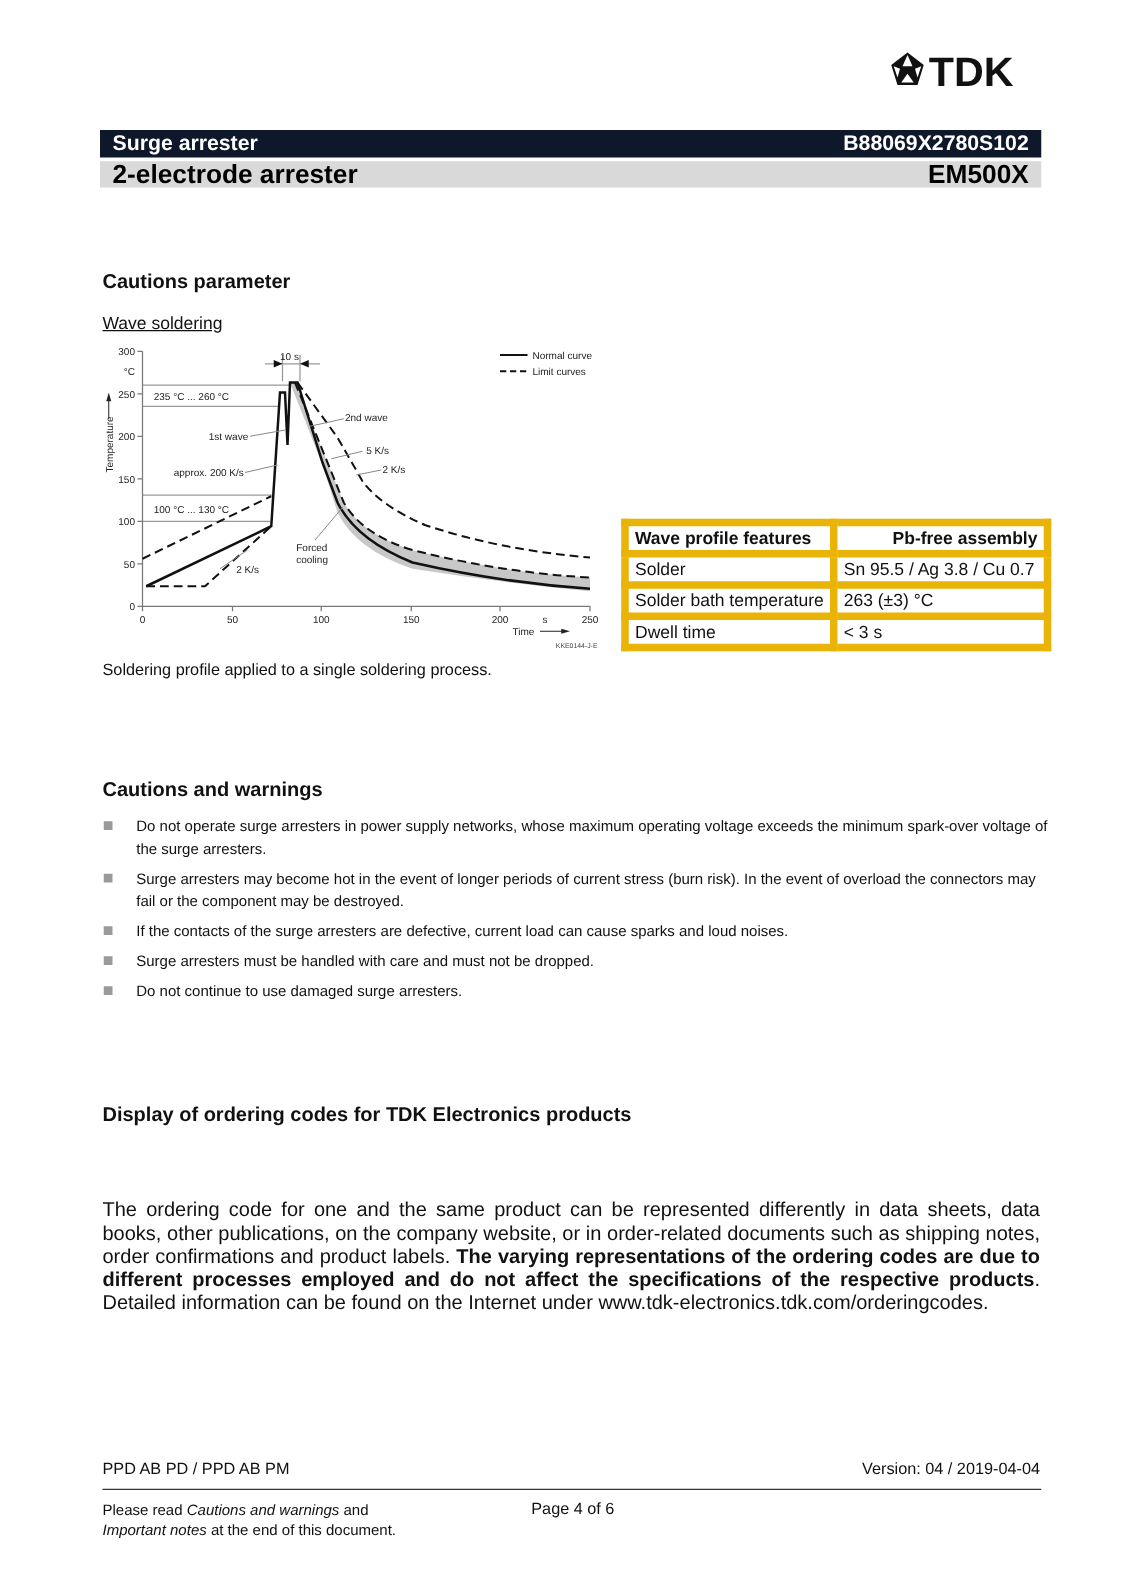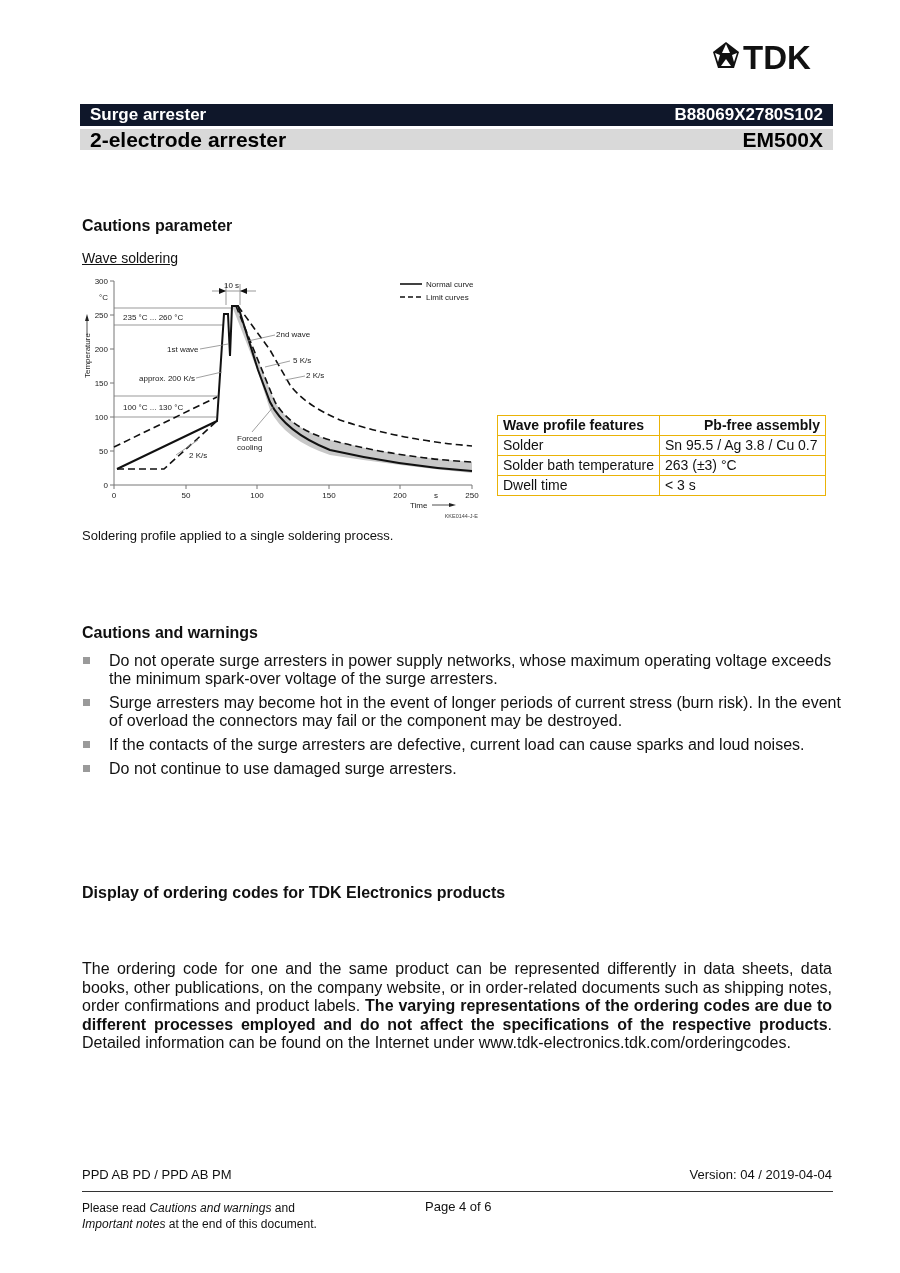--- a/index.html
+++ b/index.html
@@ -7,23 +7,23 @@
   .abs { position: absolute; }
   .logo { left: 712px; top: 40px; width: 125px; height: 34px; }
   .bar1 { left: 80px; top: 104px; width: 753px; height: 22px; background: #0f172a; color: #fff; font-weight: bold; font-size: 17px; line-height: 22px; }
   .bar2 { left: 80px; top: 129px; width: 753px; height: 21px; background: #d9d9d9; color: #000; font-weight: bold; font-size: 21px; line-height: 21px; }
   .bar-l { position: absolute; left: 10px; top: 0; }
   .bar-r { position: absolute; right: 10px; top: 0; }
   .h2 { font-weight: bold; font-size: 16px; }
   .sub { font-size: 14px; text-decoration: underline; }
   .caption { font-size: 13px; }
   .tbl { left: 497px; top: 415px; border-collapse: collapse; font-size: 14px; }
-  .tbl td { border: 1px solid #eab308; padding: 1px 5px; height: 17px; line-height: 17px; white-space: nowrap; }
+  .tbl td { border: 6px solid #eab308; padding: 1px 5px; height: 17px; line-height: 17px; white-space: nowrap; }
   .tbl .th { font-weight: bold; }
-  .bullets { left: 82px; top: 652px; width: 760px; font-size: 16px; line-height: 18px; }
+  .bullets { left: 82px; top: 652px; width: 760px; font-size: 12px; line-height: 18px; }
   .bullet { position: relative; padding-left: 27px; margin-bottom: 6px; }
   .bullet .sq { position: absolute; left: 1px; top: 5px; width: 7px; height: 7px; background: #9a9a9a; }
   .para { left: 82px; top: 912px; width: 750px; font-size: 16px; line-height: 18.5px; text-align: justify; margin-top: 48px; }
   .footer1 { left: 82px; top: 1167px; width: 750px; font-size: 13px; }
   .footer-line { left: 82px; top: 1191px; width: 751px; height: 1px; background: #333; }
   .footer2 { left: 82px; top: 1200px; font-size: 12px; line-height: 16px; }
   .footer-page { left: 425px; top: 1199px; font-size: 13px; }
 </style>
 </head>
 <body>
@@ -181,21 +181,21 @@
 </tbody>
   </table>
 
 <div class="abs caption" style="left:82px; top:528px;">Soldering profile applied to a single soldering process.</div>
 
 <div class="abs h2" style="left:82px; top:624px;">Cautions and warnings</div>
 <div class="abs bullets">
   <div class="bullet"><span class="sq"></span><span>Do not operate surge arresters in power supply networks, whose maximum operating voltage exceeds the minimum spark-over voltage of the surge arresters.</span></div>
   <div class="bullet"><span class="sq"></span><span>Surge arresters may become hot in the event of longer periods of current stress (burn risk). In the event of overload the connectors may fail or the component may be destroyed.</span></div>
   <div class="bullet"><span class="sq"></span><span>If the contacts of the surge arresters are defective, current load can cause sparks and loud noises.</span></div>
-  <div class="bullet"><span class="sq"></span></div>
+  <div class="bullet"><span class="sq"></span><span>Surge arresters must be handled with care and must not be dropped.</span></div>
   <div class="bullet"><span class="sq"></span><span>Do not continue to use damaged surge arresters.</span></div>
 </div>
 
 <div class="abs h2" style="left:82px; top:884px;">Display of ordering codes for TDK Electronics products</div>
 <div class="abs para"><span>The ordering code for one and the same product can be represented differently in data sheets, data books, other publications, on the company website, or in order-related documents such as shipping notes, order confirmations and product labels. </span><b>The varying representations of the ordering codes are due to different processes employed and do not affect the specifications of the respective products</b><span>. Detailed information can be found on the Internet under www.tdk-electronics.tdk.com/orderingcodes.</span></div>
 
 <div class="abs footer1">
   <span>PPD AB PD / PPD AB PM</span>
   <span style="position:absolute; right:0; top:0;">Version: 04 / 2019-04-04</span>
 </div>

